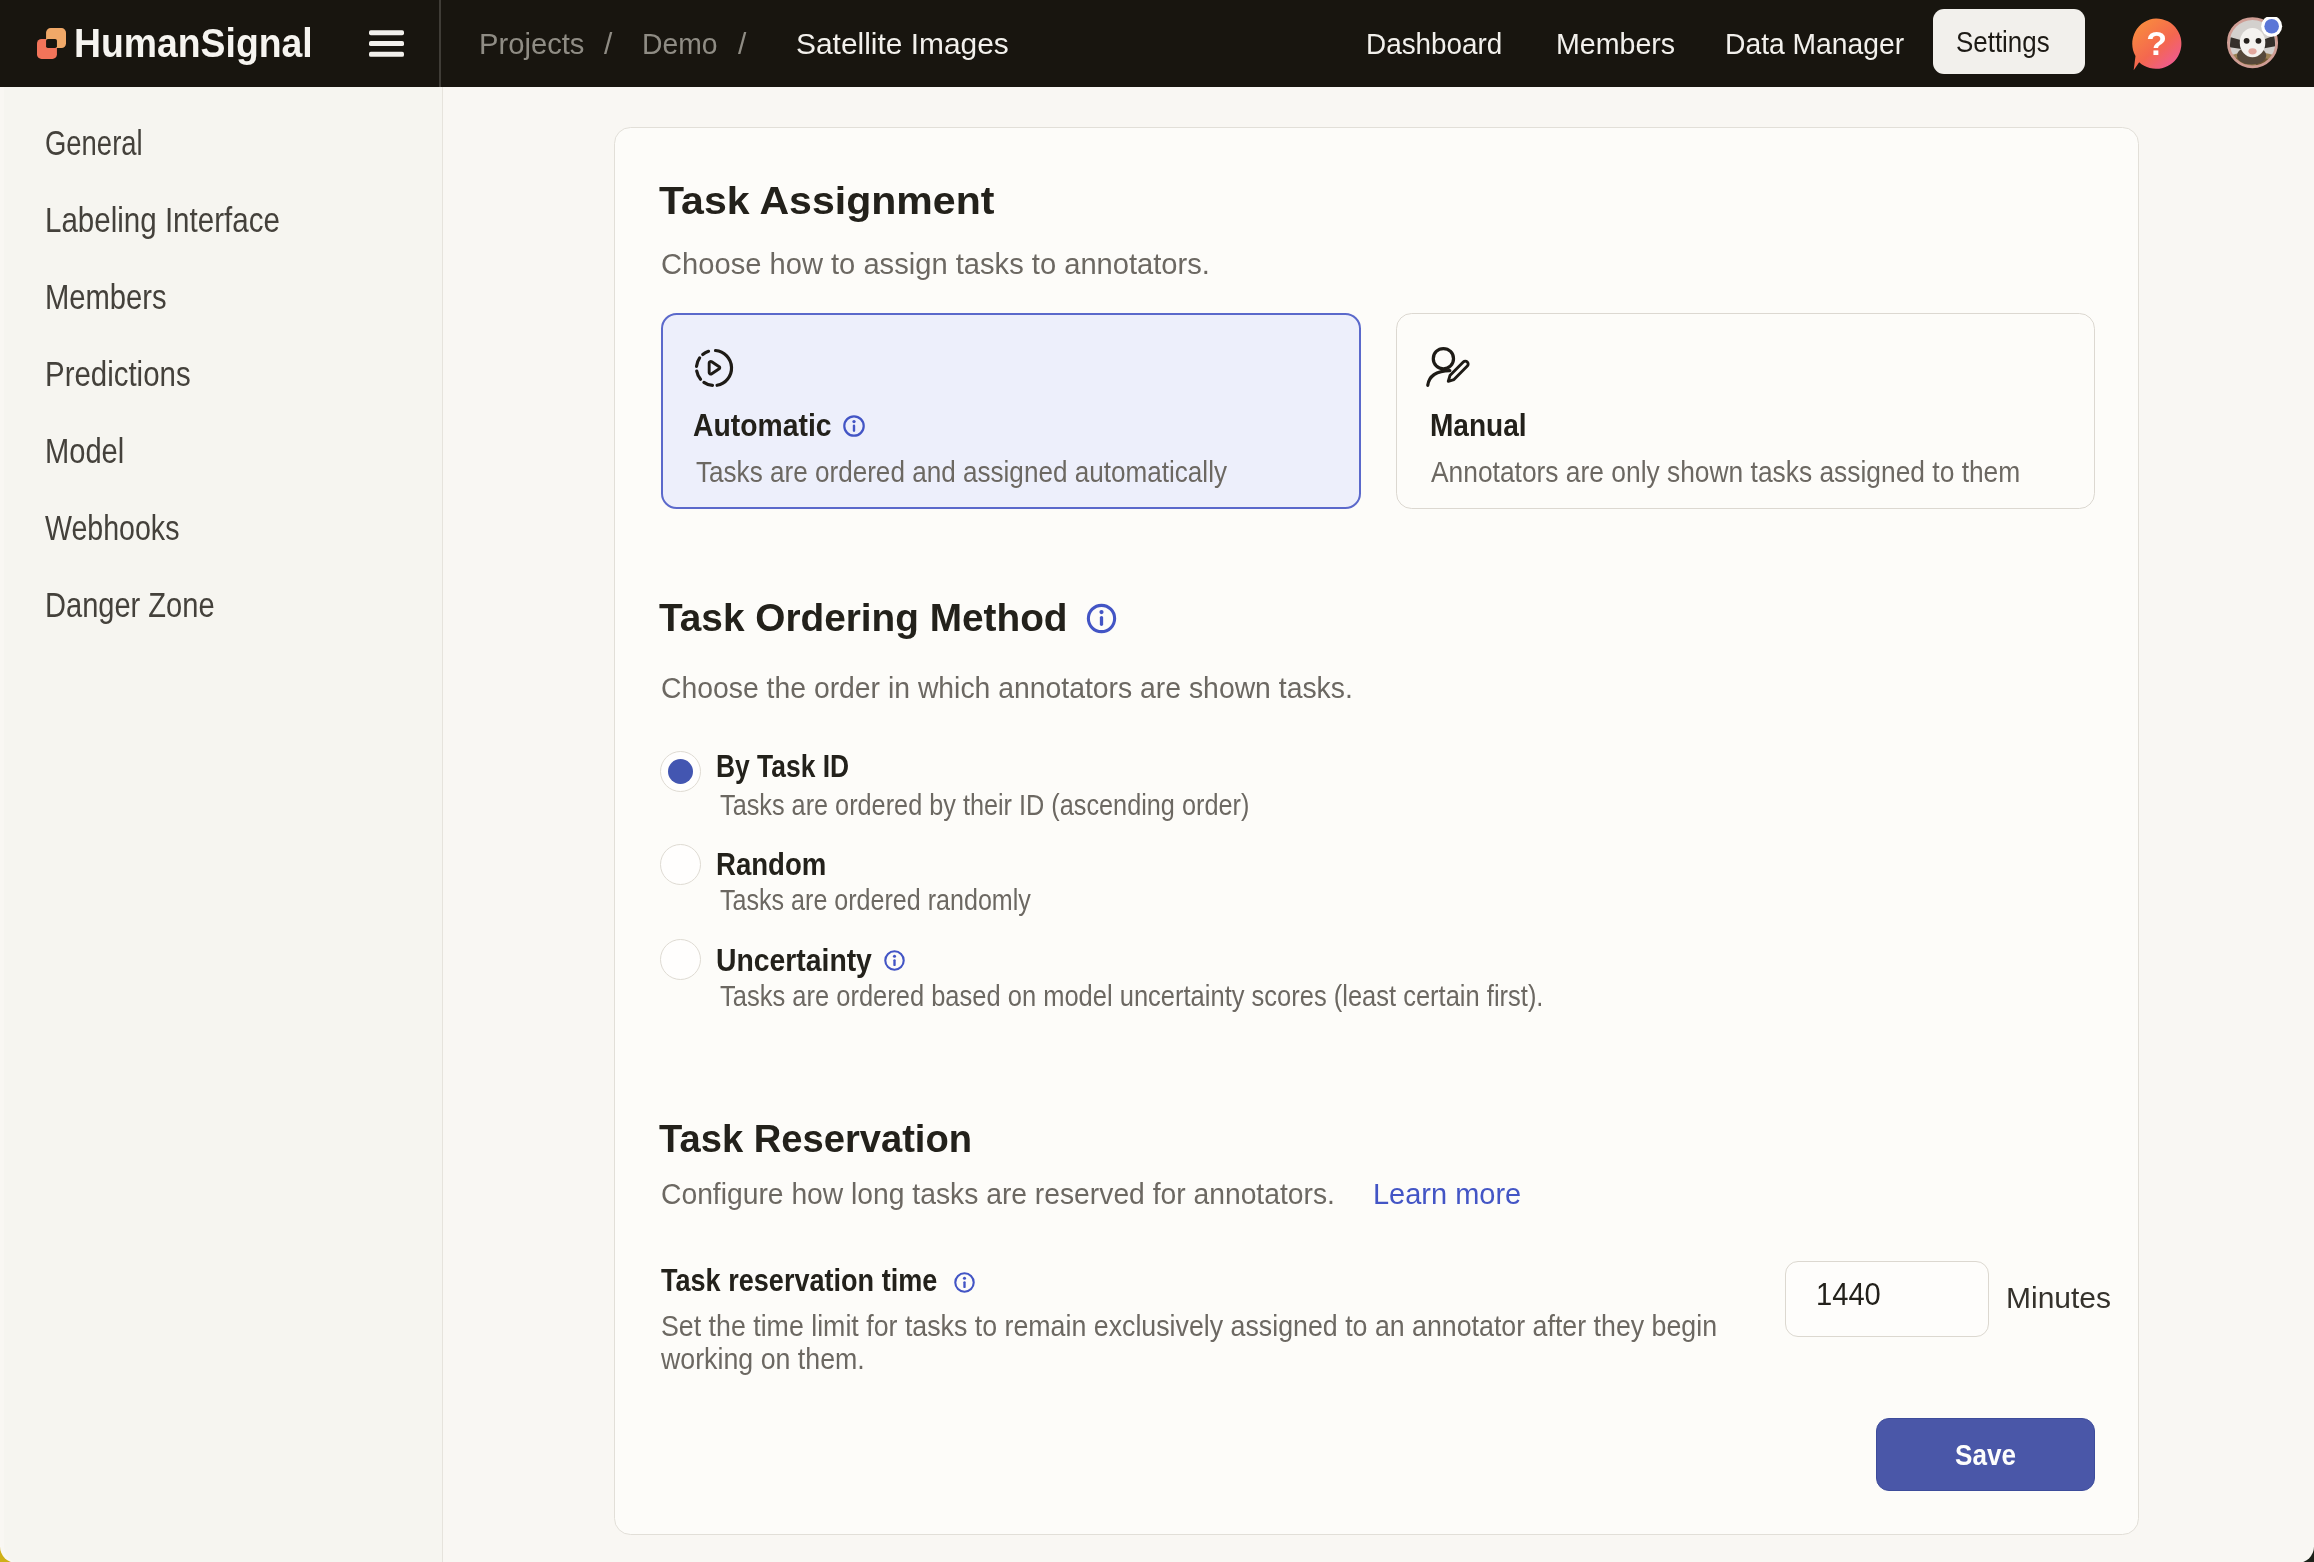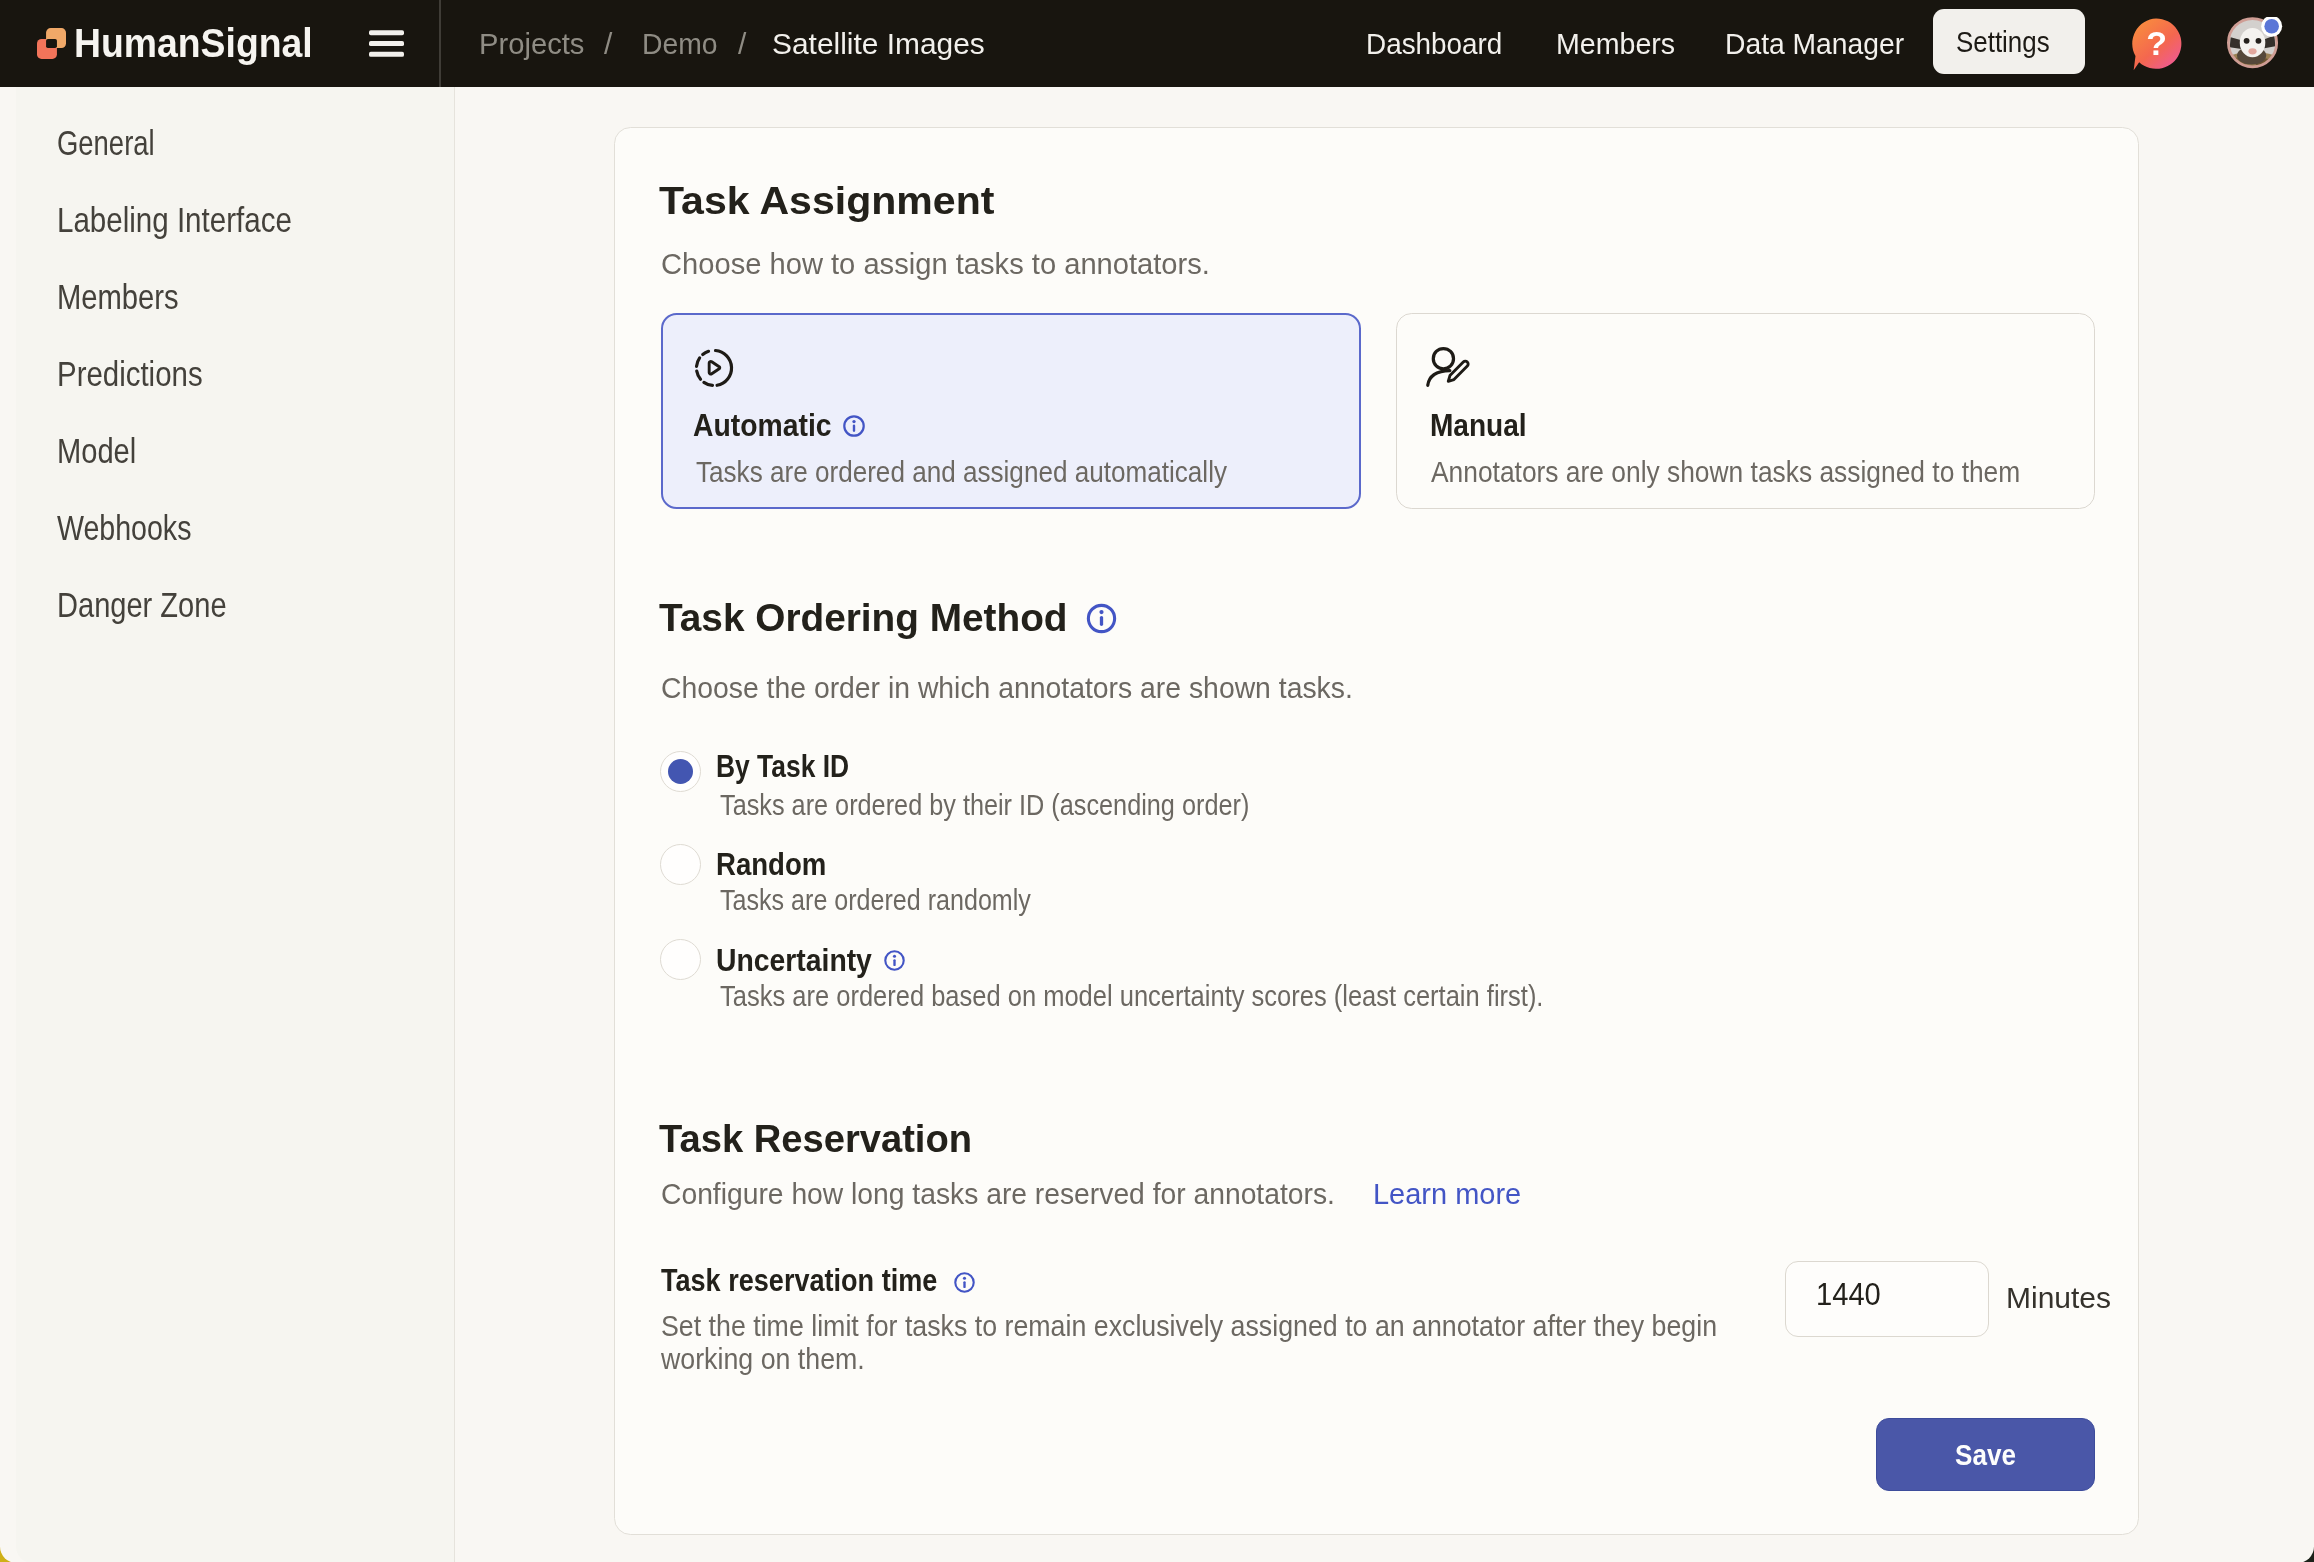--- a/index.html
+++ b/index.html
@@ -1,21 +1,21 @@
 <!DOCTYPE html>
 <html style="font-size:14.7px"><head>
 <meta charset="utf-8">
 <style>
 * { margin:0; padding:0; box-sizing:border-box; }
 html,body { width:2314px; height:1563px; }
 body { font-family:"Liberation Sans", sans-serif; background:#cfb017; overflow:hidden; position:relative; }
 .bgdark { position:absolute; right:0; bottom:0; width:275px; height:184px; background:#1c2119; }
 .topbar { position:absolute; left:0; top:0; width:2314px; height:87px; background:#18150f; z-index:5; }
 .shell { position:absolute; left:0; top:87px; width:2314px; height:1476px; background:#f9f7f3; border-bottom-left-radius:16.5px; border-bottom-right-radius:16.5px; z-index:2; }
-.sidebar { position:absolute; left:16px; top:0; width:439px; height:1476px; background:#f6f5f0; border-right:1.8px solid #e6e3dc; border-bottom-left-radius:16.5px; }
+.sidebar { position:absolute; left:4px; top:0; width:439px; height:1476px; background:#f6f5f0; border-right:1.8px solid #e6e3dc; border-bottom-left-radius:16.5px; }
 .menu { position:absolute; left:0; top:16.5px; width:439px; }
 .mi { height:77px; line-height:77px; padding-left:41px; font-size:35px; color:#44413b; }
 .mi span { display:inline-block; transform:scaleX(var(--s,1)); transform-origin:left center; }
 .mi.act { height:72px; line-height:72px; margin:2.8px 13.8px 2.8px 15.6px; padding-left:26px; border-radius:11px; background:#ebedfa; font-weight:bold; color:#23201b; }
 .abs { position:absolute; z-index:3; }
 .card { position:absolute; left:614px; top:127px; width:1525px; height:1408px; background:#fdfcf9; border:1.8px solid #e2dfd8; border-radius:16.5px; z-index:2; }
 .h1 { position:absolute; z-index:3; font-size:39px; font-weight:bold; color:#23211b; line-height:39px; white-space:nowrap; transform-origin:left center; }
 .gray { position:absolute; z-index:3; font-size:30px; color:#6c6862; line-height:30px; white-space:nowrap; transform-origin:left center; }
 .blab { position:absolute; z-index:3; font-size:31px; font-weight:bold; color:#23211b; line-height:31px; white-space:nowrap; transform-origin:left center; }
 .opt { position:absolute; border-radius:15.6px; z-index:3; }
@@ -39,21 +39,21 @@
   <svg class="abs" style="left:369px;top:30px" width="35" height="27" viewBox="0 0 38 29">
     <rect x="0" y="0" width="38" height="5.5" rx="2" fill="#f2f0ec"></rect>
     <rect x="0" y="11.7" width="38" height="5.5" rx="2" fill="#f2f0ec"></rect>
     <rect x="0" y="23.4" width="38" height="5.5" rx="2" fill="#f2f0ec"></rect>
   </svg>
   <div class="abs" style="left:439px;top:0;width:1.8px;height:87px;background:#3f3c36"></div>
   <div class="tb-txt gr" style="left:479px;transform:scaleX(0.973)">Projects</div>
   <div class="tb-txt gr" style="left:604px">/</div>
   <div class="tb-txt gr" style="left:642px;transform:scaleX(0.943)">Demo</div>
   <div class="tb-txt gr" style="left:738px">/</div>
-  <div class="tb-txt wh" style="left:772px;transform:scaleX(0.997)">Satellite Images</div>
+  <div class="tb-txt wh" style="left:796px;transform:scaleX(0.997)">Satellite Images</div>
   <div class="tb-txt wh" style="left:1366px;transform:scaleX(0.929)">Dashboard</div>
   <div class="tb-txt wh" style="left:1556px;transform:scaleX(0.953)">Members</div>
   <div class="tb-txt wh" style="left:1725px;transform:scaleX(0.942)">Data Manager</div>
   <div class="abs" style="left:1933px;top:9.2px;width:152px;height:65px;background:#f2f0ec;border-radius:11px"></div>
   <div class="tb-txt" style="left:1956px;top:-1.8px;color:#1d1a15;transform:scaleX(0.864);z-index:6">Settings</div>
 
   <svg class="abs" style="left:2130px;top:16.5px" width="55" height="57" viewBox="0 0 60 62">
     <defs>
         <linearGradient id="hg" x1="0.1" y1="0" x2="0.9" y2="1">
       <stop offset="0" stop-color="#f9903c"></stop>

